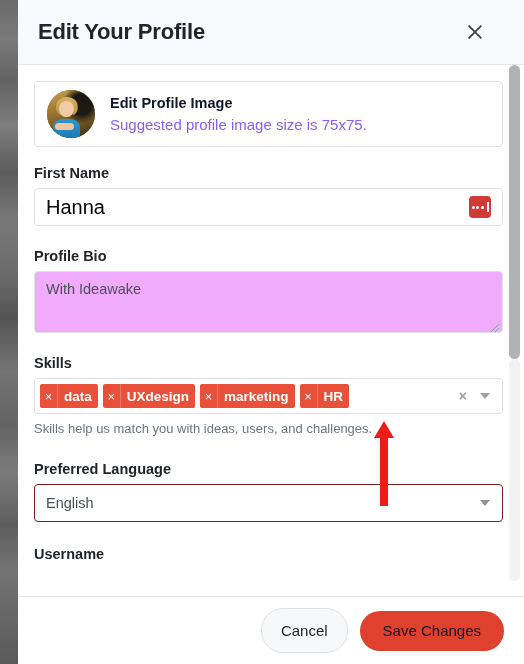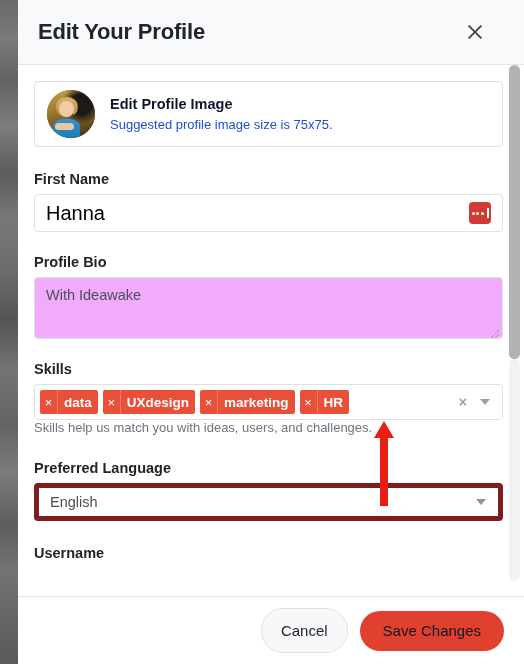--- a/index.html
+++ b/index.html
@@ -166,36 +166,36 @@
     background: #eec59d;
   }
 
   .profile-card-text { display: flex; flex-direction: column; gap: 5px; }
   .profile-card-title {
     font-size: 14.5px;
     font-weight: bold;
     color: #0f172a;
   }
   .profile-card-sub {
-    font-size: 13px;
-    color: #1d4ed8;
+    font-size: 15px;
+    color: #8b5cf6;
   }
 
   
   .field-label {
     font-size: 14.5px;
     font-weight: bold;
     color: #212529;
     margin-bottom: 7px;
   }
 
   .row-2 {
     display: flex;
     gap: 22px;
-    margin-top: 24px;
+    margin-top: 18px;
   }
   .col { flex: 1 1 0; min-width: 0; }
 
   .text-input {
     position: relative;
     height: 38px;
     border: 1px solid #dfe2e5;
     border-radius: 4px;
     display: flex;
     align-items: center;
@@ -315,27 +315,28 @@
     width: 0; height: 0;
     border-left: 5px solid transparent;
     border-right: 5px solid transparent;
     border-top: 6px solid #9aa0a6;
     cursor: pointer;
   }
 
   .help-text {
     font-size: 13px;
     color: #6c757d;
+    margin-top: 7px;
   }
 
   
   .lang-block { margin-top: 25px; }
   .select {
     height: 38px;
-    border: 5px solid #7f1d1d;
+    border: 1px solid #7f1d1d;
     border-radius: 4px;
     display: flex;
     align-items: center;
     padding: 0 12px 0 11px;
     background: #fff;
     cursor: pointer;
   }
   .select .val {
     flex: 1;
     font-size: 14.5px;

